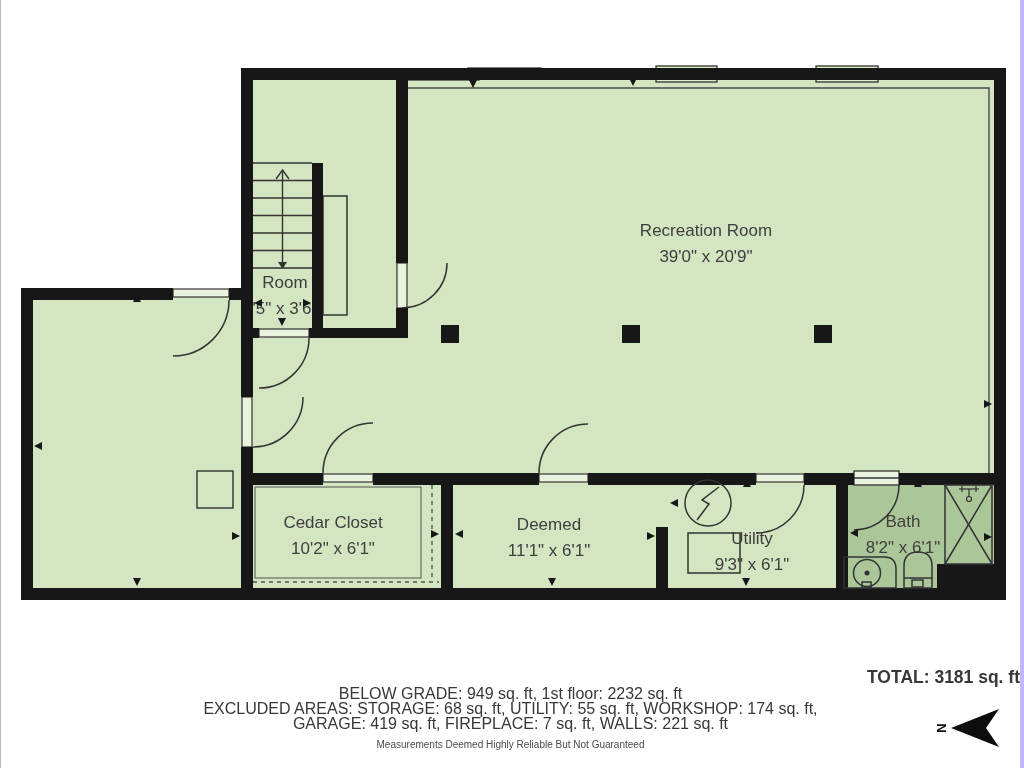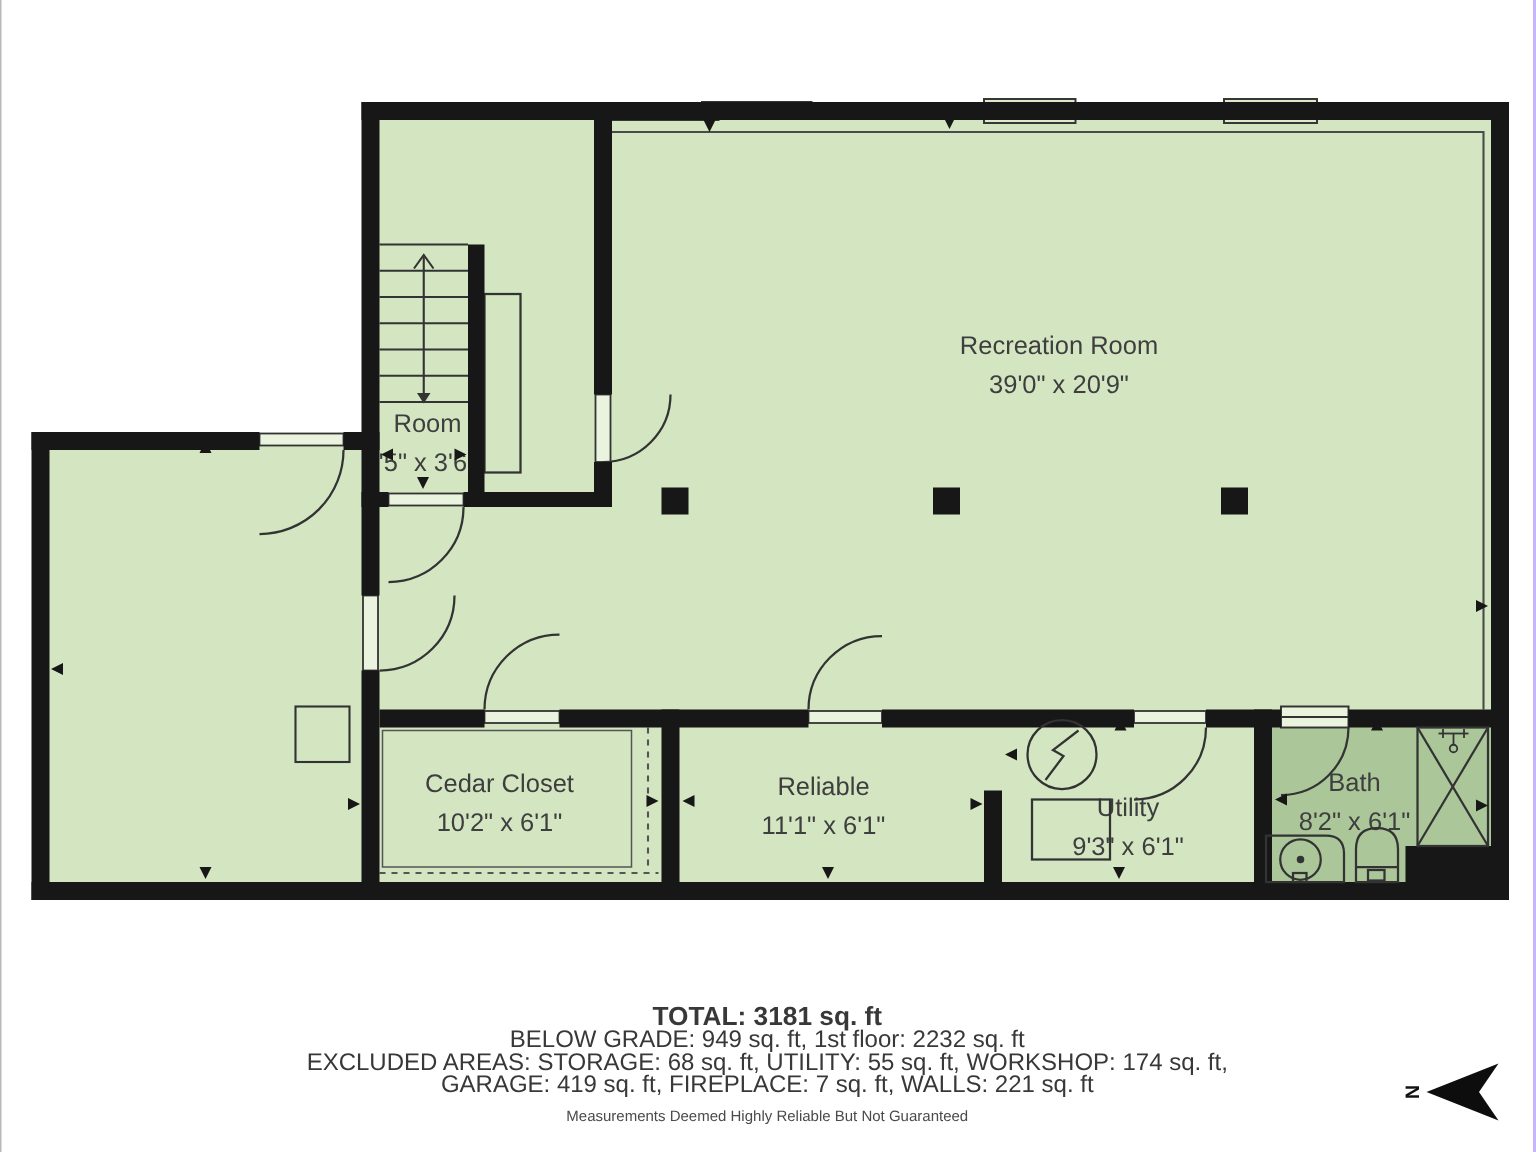--- a/index.html
+++ b/index.html
@@ -1,26 +1,26 @@
 <!DOCTYPE html>
 <html><head>
 <meta charset="utf-8">
 <style>
   html,body{margin:0;padding:0;background:#ffffff;}
   #plan{position:relative;width:1024px;height:768px;background:#ffffff;overflow:hidden;
-        border-left:1px solid #b9b9b9;border-right:2px solid #c4b5fd;box-sizing:border-box;
+        border-left:1px solid #b9b9b9;border-right:4px solid #c4b5fd;box-sizing:border-box;
         font-family:"Liberation Sans", sans-serif;}
   svg{position:absolute;left:0;top:0;pointer-events:none;}
   #floors{z-index:1;}
   #structure{z-index:3;}
   .room-label{position:absolute;transform:translate(-50%,-50%);text-align:center;
       white-space:nowrap;z-index:2;color:#3e3e3e;font-size:17px;line-height:26px;}
   .room-label span{display:block;}
   #footer{position:absolute;left:0;right:0;top:667px;text-align:center;z-index:4;color:#383838;}
-  #footer .total{font-size:17.5px;font-weight:bold;line-height:20px;}
+  #footer .total{font-size:17.5px;font-weight:bold;line-height:20px;text-align:right;}
   #footer .line{font-size:16px;line-height:14.8px;}
   #footer .disclaimer{font-size:10px;line-height:12px;margin-top:8px;color:#4a4a4a;}
 </style>
 </head>
 <body>
 
 <div id="plan">
 
   <svg id="floors" width="1024" height="768">
     <rect x="246" y="74" width="155" height="260" fill="#d3e5c1"></rect>
@@ -36,21 +36,21 @@
   </div>
   <div class="room-label" style="left:284px;top:296px">
     <span>Room</span>
     <span>'5" x 3'6"</span>
   </div>
   <div class="room-label" style="left:332px;top:536px">
     <span>Cedar Closet</span>
     <span>10'2" x 6'1"</span>
   </div>
   <div class="room-label" style="left:548px;top:538px">
-    <span>Reliable</span>
+    <span>Deemed</span>
     <span>11'1" x 6'1"</span>
   </div>
   <div class="room-label" style="left:751px;top:552px">
     <span>Utility</span>
     <span>9'3" x 6'1"</span>
   </div>
   <div class="room-label" style="left:902px;top:535px">
     <span>Bath</span>
     <span>8'2" x 6'1"</span>
   </div>

